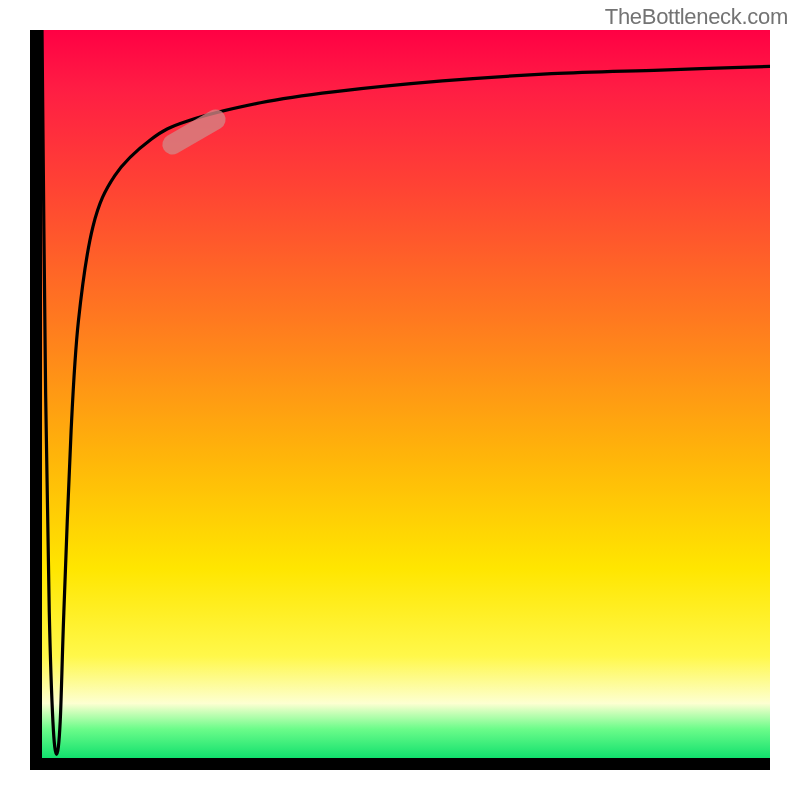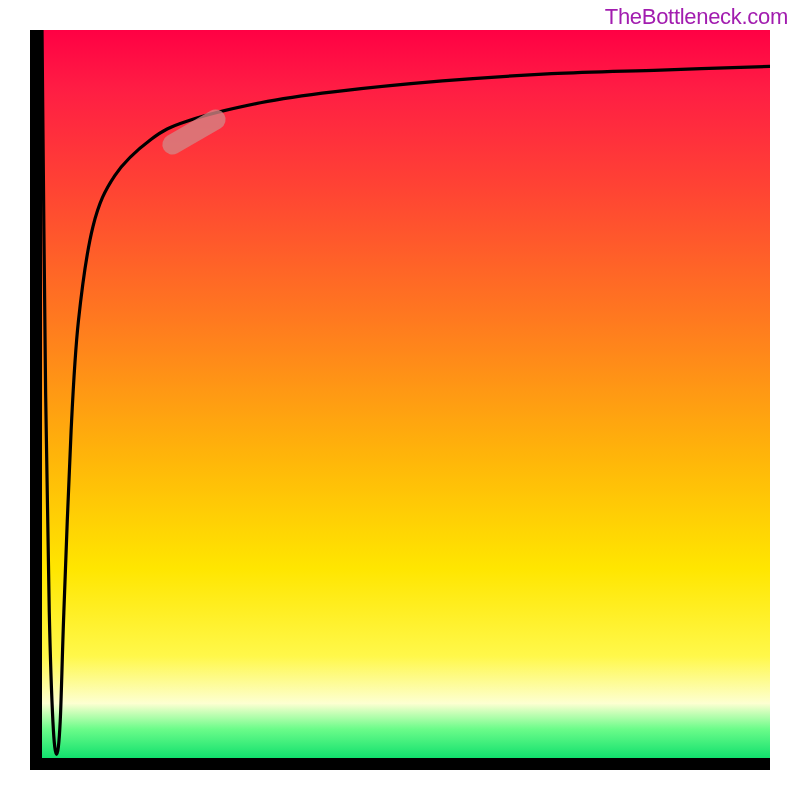--- a/index.html
+++ b/index.html
@@ -8,21 +8,21 @@
     height: 800px;
     background: #ffffff;
     position: relative;
     font-family: Arial, Helvetica, sans-serif;
     overflow: hidden;
   }
   .watermark {
     position: absolute;
     top: 4px;
     right: 12px;
-    color: #a21caf;
+    color: #737373;
     font-size: 22px;
     font-weight: 400;
     z-index: 50;
     letter-spacing: -0.3px;
   }
   .axis-left {
     position: absolute;
     left: 30px;
     top: 30px;
     width: 12px;

